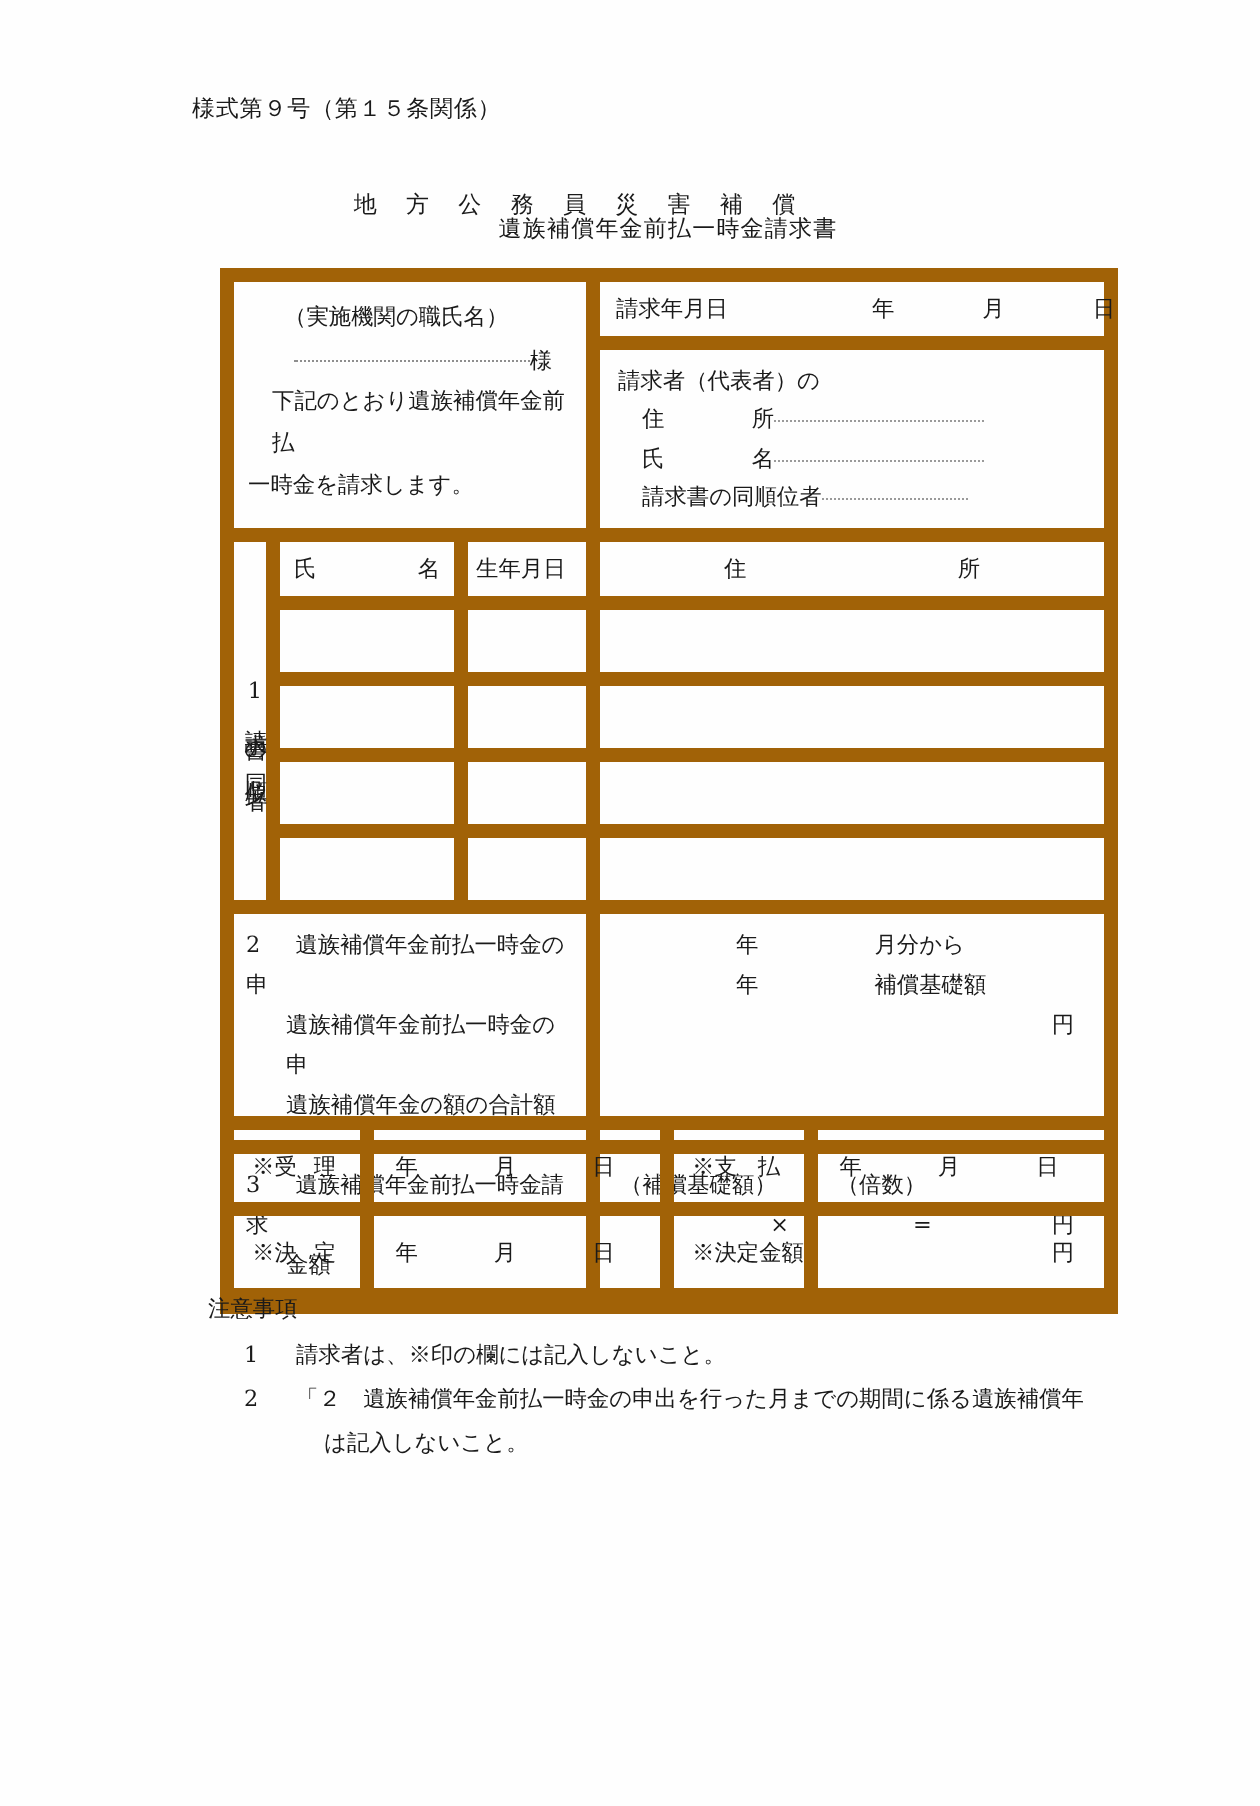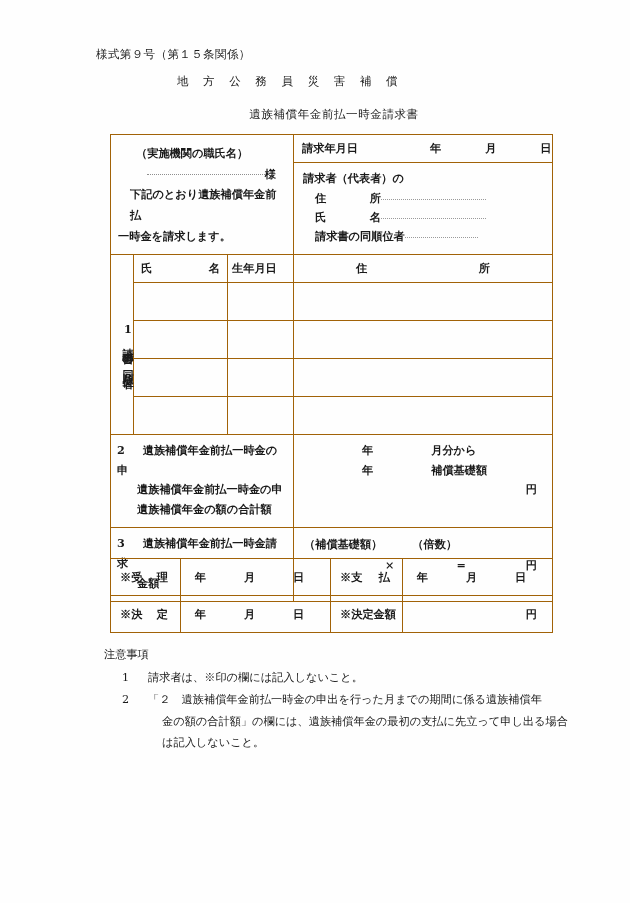--- a/index.html
+++ b/index.html
@@ -27,21 +27,21 @@
   .form-no {
     position: absolute;
     left: 96px;
     top: 47px;
     font-size: 11.5px;
     letter-spacing: 0.4px;
     white-space: nowrap;
   }
   .title-main {
     position: absolute;
-    left: 0; top: 74px;
+    left: 0; top: 95px;
     width: 580px;
     text-align: center;
     font-size: 11.5px;
     letter-spacing: 5.5px;
     box-sizing: border-box;
     white-space: nowrap;
   }
   .title-sub {
     position: absolute;
     left: 0; top: 107px;
@@ -55,25 +55,24 @@
   }
 
   
   .tbl {
     position: absolute;
     border-collapse: collapse;
     table-layout: fixed;
     font-size: 11.2px;
   }
   .tbl td {
-    border: 1px solid #a16207;
+    border: 7px solid #a16207;
     padding: 0;
     vertical-align: top;
     position: relative;
-    font-weight: bold;
   }
 
   
   #main-table {
     left: 110px;
     top: 134px;
     width: 442px;
   }
 
   
@@ -439,19 +438,18 @@
 
     <div class="note-item">
       <span class="note-num">1</span>
       <span class="note-body">請求者は、※印の欄には記入しないこと。</span>
     </div>
 
     <div class="note-item">
       <span class="note-num">2</span>
       <span class="note-body">
         <span>「２　遺族補償年金前払一時金の申出を行った月までの期間に係る遺族補償年</span>
-        <span class="cont">金の額の合計額」の欄には、遺族補償年金の最初の支払に先立って申し出る場合</span>
         <span class="cont">は記入しないこと。</span>
       </span>
     </div>
   </div>
 
 </div>
 
 </body></html>

